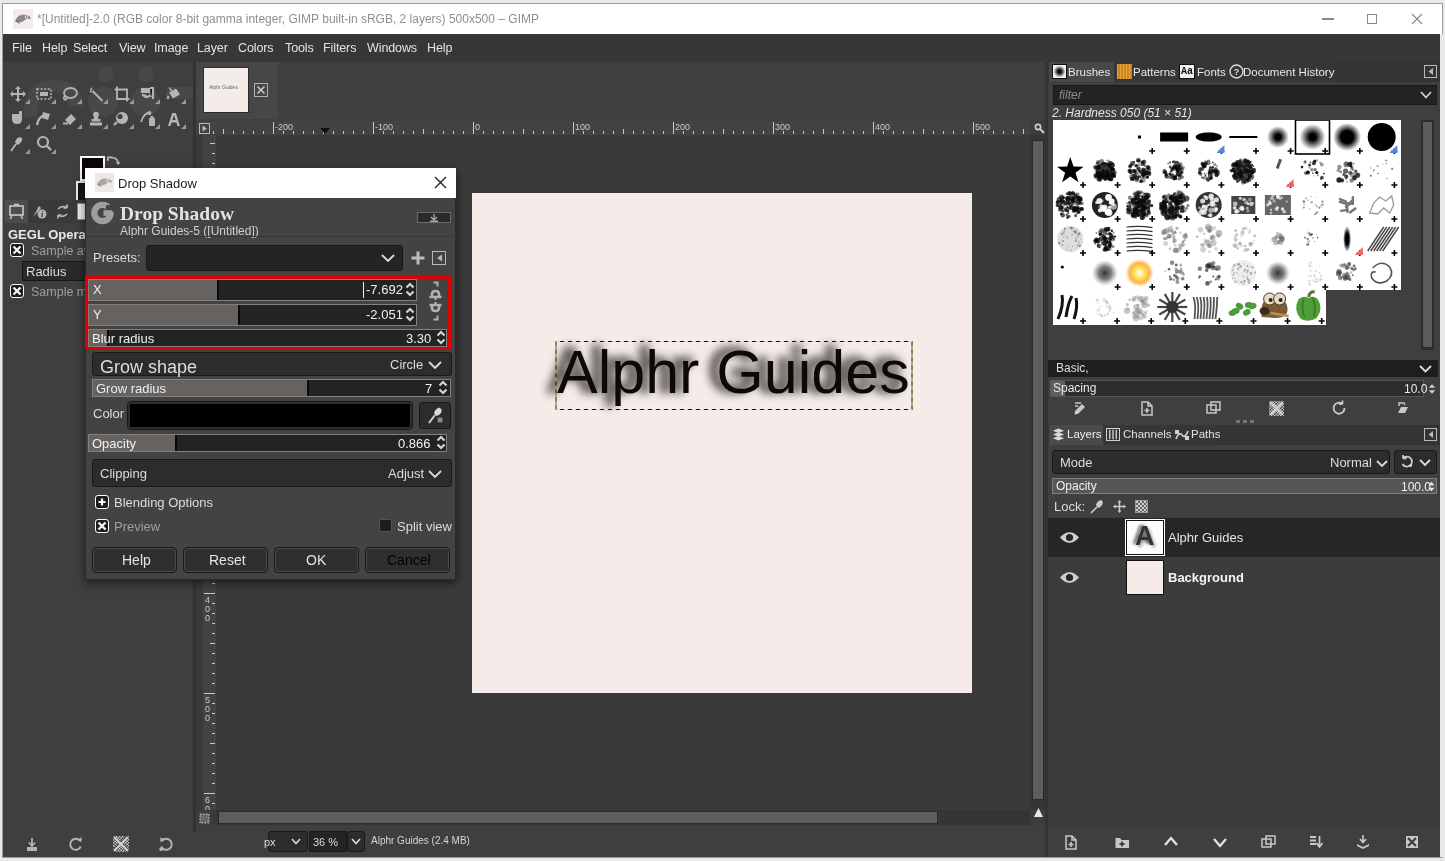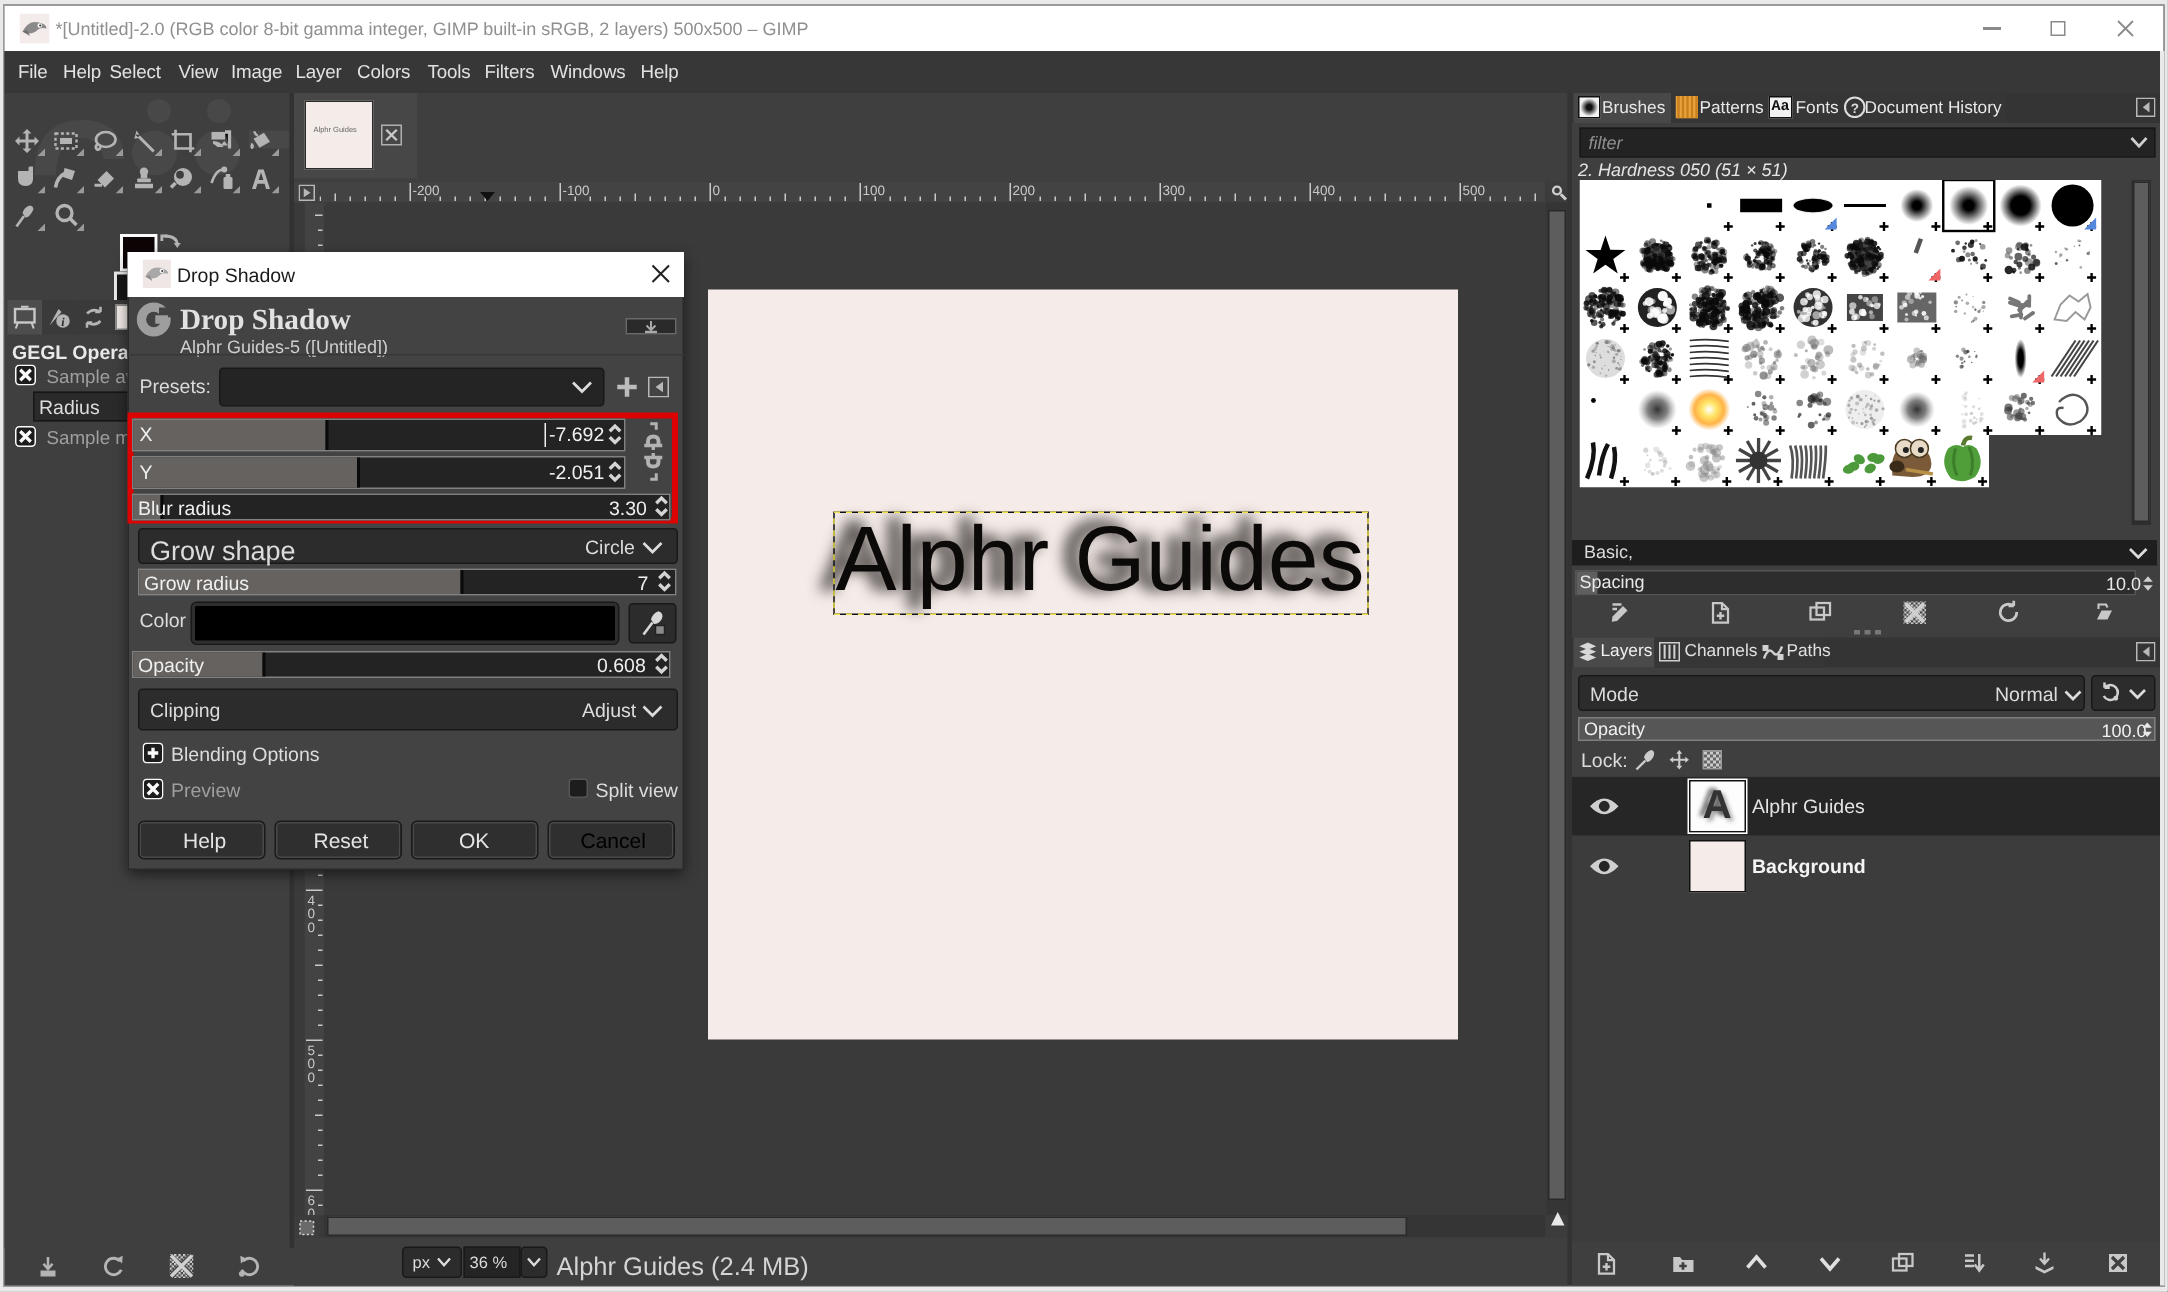--- a/index.html
+++ b/index.html
@@ -447,31 +447,31 @@
     <path d="M6.5 2 L11 11 L2 11 Z" fill="#e8e8e8"></path>
   </svg>
 <div style="position:absolute;left:196px;top:810px;width:17px;height:15px;background:#3c3c3c;"></div>
 <svg class="ab" style="left:199px;top:813px" width="11" height="11" viewBox="0 0 11 11">
     <rect x="1" y="1" width="9" height="9" fill="#6a6a6a" stroke="#cfcfcf" stroke-dasharray="1.5 1.5"></rect>
   </svg>
 <div style="position:absolute;left:216px;top:810px;width:814px;height:15px;background:#353535;"></div>
 <div style="position:absolute;left:218px;top:811px;width:720px;height:13px;background:#5d5d5d;border:1px solid #2a2a2a;"></div>
 <div style="position:absolute;left:196px;top:825px;width:849px;height:32px;background:#3f3f3f;"></div>
 <div style="position:absolute;left:268px;top:831px;width:40px;height:21px;background:#2c2c2c;border:1px solid #191919;border-radius:3px;"></div>
-<div style="position:absolute;left:275px;top:836px;font-size:11px;color:#dcdcdc;text-align:center;">px</div>
+<div style="position:absolute;left:264px;top:836px;font-size:11px;color:#dcdcdc;text-align:center;">px</div>
 <svg class="ab" style="left:291px;top:838px" width="10" height="7" viewBox="0 0 10 7">
     <path d="M1 1 L5 5.5 L9 1" stroke="#dcdcdc" stroke-width="1.6" fill="none"></path>
   </svg>
 <div style="position:absolute;left:309px;top:831px;width:38px;height:21px;background:#242424;border:1px solid #191919;"></div>
 <div style="position:absolute;left:313px;top:836px;font-size:11px;color:#dcdcdc;">36 %</div>
 <div style="position:absolute;left:347px;top:831px;width:18px;height:21px;background:#2c2c2c;border:1px solid #191919;border-radius:3px;"></div>
 <svg class="ab" style="left:351px;top:838px" width="10" height="7" viewBox="0 0 10 7">
     <path d="M1 1 L5 5.5 L9 1" stroke="#dcdcdc" stroke-width="1.6" fill="none"></path>
   </svg>
-<div style="position:absolute;left:371px;top:835px;font-size:17px;color:#d4d4d4;">Alphr Guides (2.4 MB)</div>
+<div style="position:absolute;left:371px;top:835px;font-size:10px;color:#d4d4d4;">Alphr Guides (2.4 MB)</div>
 <div style="position:absolute;left:1048px;top:62px;width:392px;height:795px;background:#3f3f3f;"></div>
 <div style="position:absolute;left:1045px;top:62px;width:3px;height:795px;background:#333333;"></div>
 <div style="position:absolute;left:1045px;top:295px;width:3px;height:30px;background:#333;"></div>
 <div style="position:absolute;left:1048px;top:62px;width:392px;height:20px;background:#343434;"></div>
 <div style="position:absolute;left:1049px;top:62px;width:65px;height:20px;background:#484848;"></div>
 <div style="position:absolute;left:1114px;top:62px;width:61px;height:20px;background:#363636;"></div>
 <div style="position:absolute;left:1175px;top:62px;width:52px;height:20px;background:#363636;"></div>
 <div style="position:absolute;left:1227px;top:62px;width:110px;height:20px;background:#363636;"></div>
 <div style="position:absolute;left:1052px;top:64px;width:15px;height:15px;background:#f2f2f2;border:1px solid #111;"></div>
 <svg style="position:absolute;left:1052px;top:64px" width="15" height="15" viewBox="0 0 15 15">
@@ -2315,21 +2315,21 @@
 <div style="position:absolute;left:419px;top:402px;width:32px;height:27px;background:#2c2c2c;border:1px solid #191919;border-radius:3px;"></div>
 <svg style="position:absolute;left:427px;top:406px" width="18" height="19" viewBox="0 0 18 19">
     <path d="M2 17 L8 9" stroke="#d8d8d8" stroke-width="1.8"></path>
     <path d="M7 7 Q8 3 12 1.5 Q16 3 14 7 Q12 10 9 10 Z" fill="#d8d8d8"></path>
     <rect x="10" y="11" width="6" height="6" fill="#8a8a8a" stroke="#222"></rect>
   </svg>
 <div style="position:absolute;left:88px;top:434px;width:359px;height:18px;background:#232323;border:1px solid #818181;"></div>
 <div style="position:absolute;left:89px;top:435px;width:86px;height:16px;background:#66625f;"></div>
 <div style="position:absolute;left:175px;top:435px;width:2px;height:16px;background:#0a0a0a;"></div>
 <div style="position:absolute;left:92px;top:436px;font-size:13px;color:#f0f0f0;">Opacity</div>
-<div style="position:absolute;left:398px;top:436px;font-size:13px;color:#f0f0f0;">0.608</div>
+<div style="position:absolute;left:398px;top:436px;font-size:13px;color:#f0f0f0;">0.866</div>
 <svg style="position:absolute;left:436px;top:434px" width="10" height="17" viewBox="0 0 10 17">
     <path d="M1.5 6.5 L5 3 L8.5 6.5" stroke="#d4d4d4" stroke-width="2.2" fill="none"></path>
     <path d="M1.5 10.5 L5 14 L8.5 10.5" stroke="#d4d4d4" stroke-width="2.2" fill="none"></path>
   </svg>
 <div style="position:absolute;left:92px;top:459px;width:360px;height:28px;background:#2c2c2c;border:1px solid #191919;border-radius:3px;"></div>
 <div style="position:absolute;left:100px;top:466px;font-size:13px;color:#dcdcdc;">Clipping</div>
 <div style="position:absolute;left:388px;top:466px;font-size:13px;color:#dcdcdc;">Adjust</div>
 <svg style="position:absolute;left:428px;top:470px" width="14" height="9" viewBox="0 0 14 9">
     <path d="M1 1 L7 7 L13 1" stroke="#dcdcdc" stroke-width="1.8" fill="none"></path>
   </svg>

